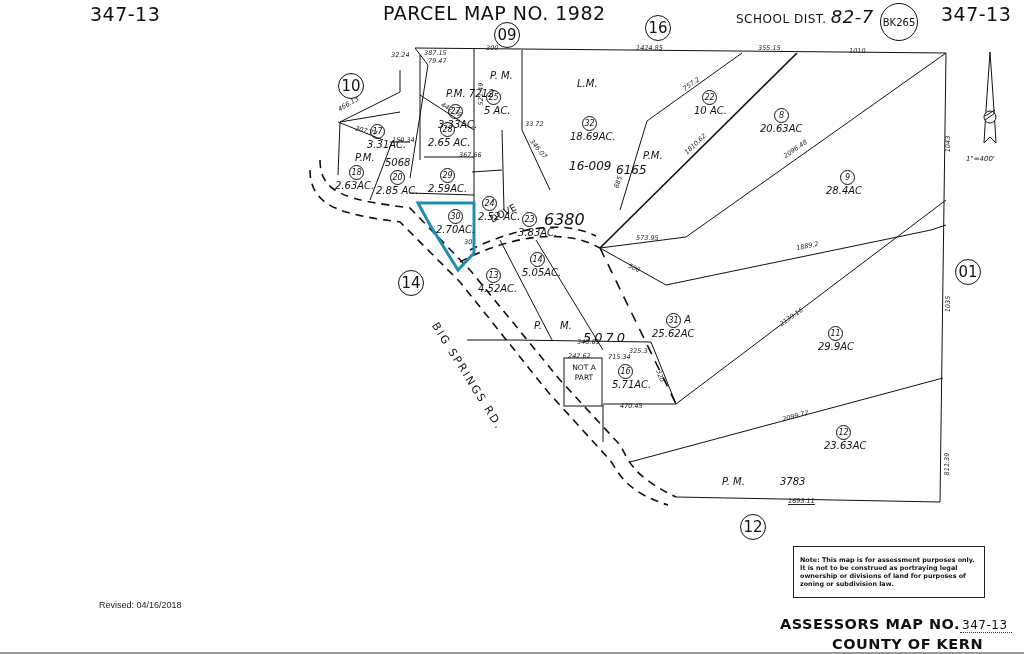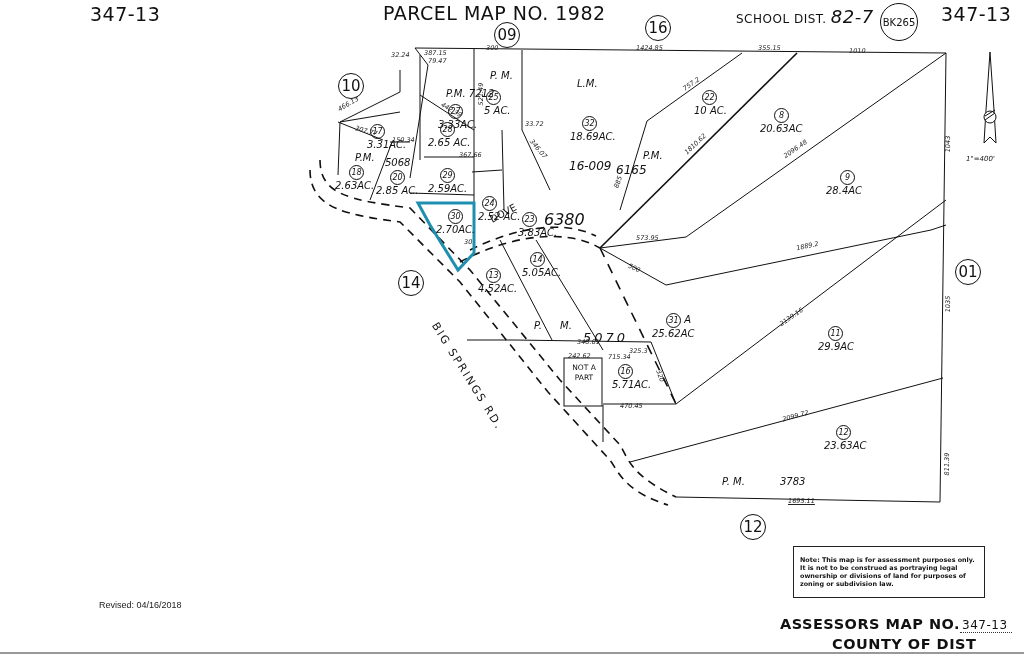--- a/index.html
+++ b/index.html
@@ -237,14 +237,14 @@
   <div class="abs" style="left:470px;top:90px;transform:rotate(-90deg);">521.49</div>
   <div class="abs" style="left:464px;top:238px;">30</div>
 </div>
 
 <div class="abs note" style="left:793px;top:546px;">Note: This map is for assessment purposes only. It is not to be construed as portraying legal ownership or divisions of land for purposes of zoning or subdivision law.</div>
 
 <div class="abs revised" style="left:99px;top:600px;">Revised:  04/16/2018</div>
 <div class="abs footer1" style="left:780px;top:616px;">
   <span>ASSESSORS MAP NO.</span><span class="num">347-13</span>
 </div>
-<div class="abs footer1" style="left:832px;top:636px;">COUNTY OF DIST</div>
+<div class="abs footer1" style="left:832px;top:636px;">COUNTY OF KERN</div>
 <div class="bottom-bar"></div>
 
 </body></html>

